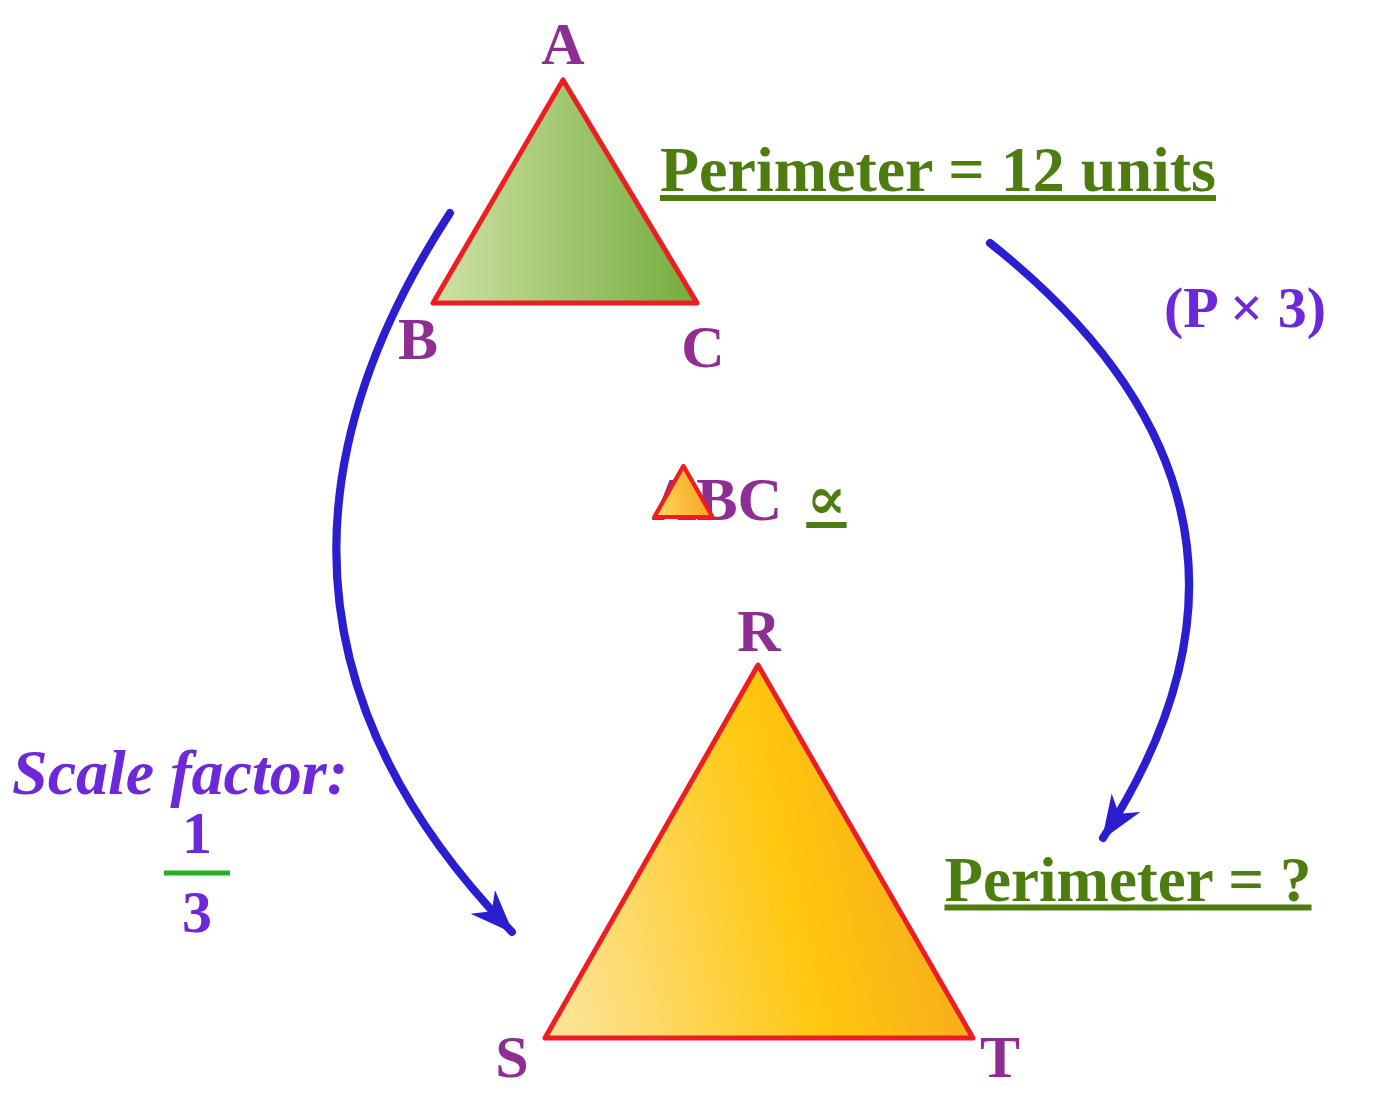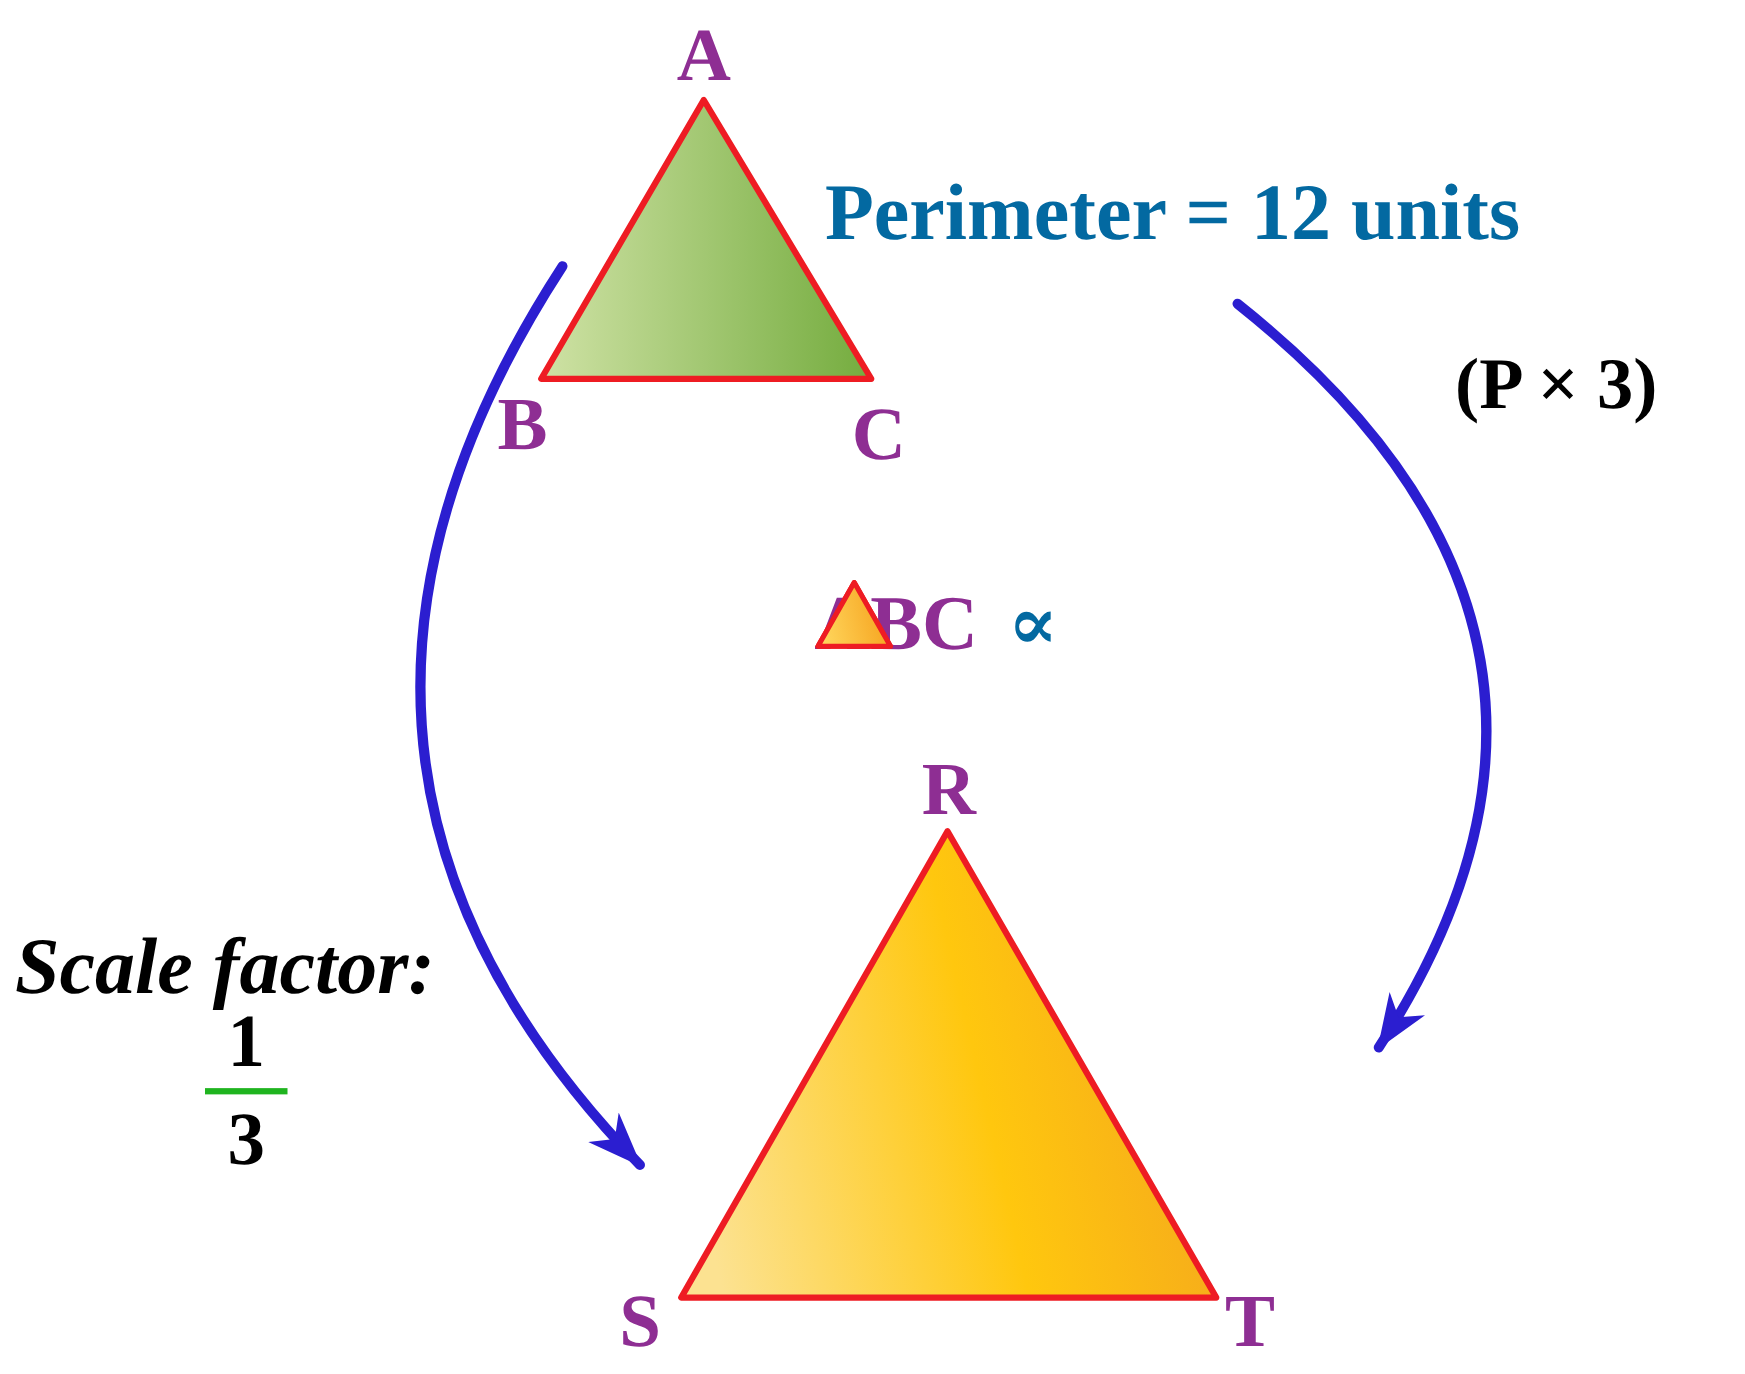--- a/index.html
+++ b/index.html
@@ -7,22 +7,22 @@
     position: relative;
     width: 1396px;
     height: 1099px;
     background: #ffffff;
     overflow: hidden;
     font-family: "Liberation Serif", "DejaVu Serif", serif;
     font-weight: bold;
   }
   .abs { position: absolute; transform: translate(-50%, -50%); white-space: nowrap; }
   .vertex { font-size: 60px; color: #8E2E93; line-height: 1; }
-  .pink  { color: #0369a1; }
-  .green { color: #000000; }
+  .pink  { color: #4d7c0f; text-decoration: underline; }
+  .green { color: #6d28d9; }
   .purple{ color: #8E2E93; }
 
   #perimeter-abc { font-size: 64px; }
   #perimeter-rst { font-size: 63px; }
   #p-multiplier  { font-size: 58px; }
   #scale-label   { font-size: 64px; }
 
   #similarity-row {
     display: flex;
     align-items: center;
@@ -74,20 +74,21 @@
   <div class="abs vertex" style="left:418px; top:339px;">B</div>
   <div class="abs vertex" style="left:703px; top:347px;">C</div>
   <div class="abs vertex" style="left:759px; top:631px;">R</div>
   <div class="abs vertex" style="left:512px; top:1057px;">S</div>
   <div class="abs vertex" style="left:1000px; top:1057px;">T</div>
 
   <div id="perimeter-abc" class="abs pink" style="left:938px; top:170px;">Perimeter = 12 units</div>
 
   <div id="p-multiplier" class="abs green" style="left:1245px; top:307px;">(P × 3)</div>
 
+  <div id="perimeter-rst" class="abs pink" style="left:1128px; top:880px;">Perimeter = ?</div>
 
   <div id="similarity-row" class="abs" style="left:757px; top:499px;">
     <svg class="tri-icon" width="64" height="59" viewBox="0 0 64 59">
       <defs>
         <linearGradient id="gradGreenSm" x1="0" y1="0" x2="1" y2="0">
           <stop offset="0" stop-color="#CFE2A5"></stop>
           <stop offset="1" stop-color="#74AC3E"></stop>
         </linearGradient>
       </defs>
       <path d="M 32 4 L 3 55 L 61 55 Z" fill="url(#gradGreenSm)" stroke="#EE1C23" stroke-width="4" stroke-linejoin="round"></path>

